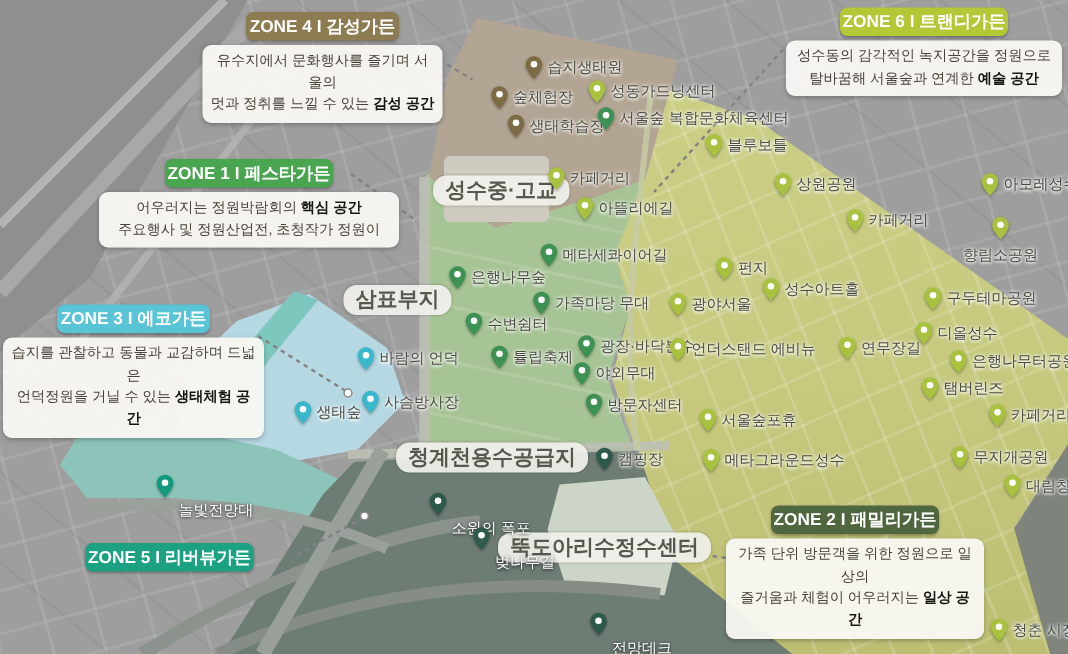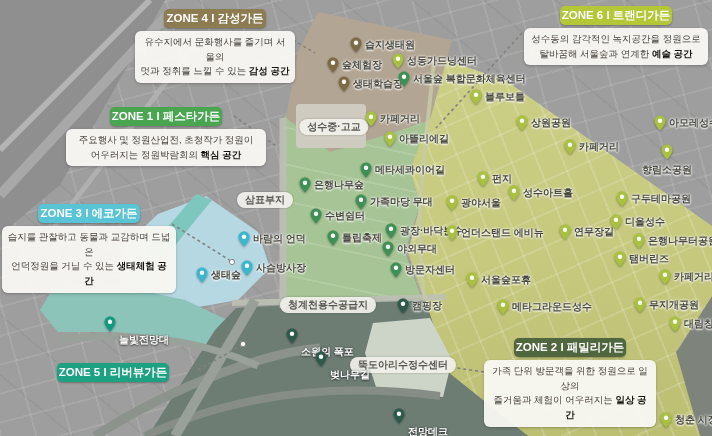--- a/index.html
+++ b/index.html
@@ -39,28 +39,28 @@
     clip-path:polygon(52px 290px,120px 286px,185px 300px,240px 326px,258px 356px,235px 362px,185px 342px,120px 332px,58px 332px,40px 310px);}
   .reg-dark{background:#6e7d74;
     clip-path:polygon(236px 308px,425px 298px,448px 372px,528px 436px,148px 436px,215px 330px);}
   .reg-facility{background:#ccd5c8;
     clip-path:polygon(373px 323px,430px 318px,452px 360px,443px 397px,377px 390px,365px 353px);}
 
   svg.overlay{position:absolute;left:0;top:0;}
 
   
   .chip{position:absolute;transform:translate(-50%,-50%);background:rgba(241,240,236,0.93);
-    border-radius:9px;padding:1px 8px;font-size:10px;font-weight:700;color:#585850;
+    border-radius:9px;padding:1px 8px;font-size:14px;font-weight:700;color:#585850;
     white-space:nowrap;box-shadow:0 0 2px rgba(0,0,0,0.3);}
 
   
   .pin{position:absolute;display:flex;align-items:center;gap:3px;transform:translate(-6px,-16px);}
   .pin-ic{width:12px;height:16px;display:block;flex:0 0 12px;}
   .pin-ic svg{width:12px;height:16px;display:block;filter:drop-shadow(0 1px 1px rgba(0,0,0,0.35));}
-  .pin-label{font-size:10px;font-weight:700;color:#4a4a40;white-space:nowrap;
+  .pin-label{font-size:10px;font-weight:400;color:#4a4a40;white-space:nowrap;
     text-shadow:0 0 2px rgba(255,255,255,0.95),0 0 3px rgba(255,255,255,0.9),0 1px 2px rgba(255,255,255,0.85);}
   .pin.light .pin-label{color:#fff;text-shadow:0 0 2px rgba(0,0,0,0.55),0 1px 2px rgba(0,0,0,0.5);margin-top:33px;}
   .t-brown .pp{fill:#7d6b45}
   .t-green .pp{fill:#3e9154}
   .t-lime  .pp{fill:#a8c13e}
   .t-cyan  .pp{fill:#38b7cd}
   .t-teal  .pp{fill:#129a7e}
   .t-darkgreen .pp{fill:#2d5a4a}
 
   
@@ -400,21 +400,21 @@
       </div>
       <div class="pin t-lime" style="left: 472px; top: 288px;">
         <span class="pin-ic">
           <svg viewBox="0 0 24 32">
             <path class="pp" d="M12 1C5.9 1 1 5.9 1 12c0 8 11 19 11 19s11-11 11-19C23 5.9 18.1 1 12 1z"></path>
             <circle cx="12" cy="11.6" r="4.4" fill="#fff"></circle>
           </svg>
         </span>
         <span class="pin-label">서울숲포휴</span>
       </div>
-      <div class="pin t-lime" style="left: 474px; top: 315px; margin-left: 29px;">
+      <div class="pin t-lime" style="left: 474px; top: 315px;">
         <span class="pin-ic">
           <svg viewBox="0 0 24 32">
             <path class="pp" d="M12 1C5.9 1 1 5.9 1 12c0 8 11 19 11 19s11-11 11-19C23 5.9 18.1 1 12 1z"></path>
             <circle cx="12" cy="11.6" r="4.4" fill="#fff"></circle>
           </svg>
         </span>
         <span class="pin-label">메타그라운드성수</span>
       </div>
       <div class="pin t-lime" style="left: 665px; top: 285px;">
         <span class="pin-ic">
@@ -538,22 +538,22 @@
     <div class="zone-header"><span>ZONE 6 I 트랜디가든</span></div>
     <div class="zone-body">
       <div><span>성수동의 감각적인 녹지공간을 정원으로</span></div>
       <div><span>탈바꿈해 서울숲과 연계한 </span><b>예술 공간</b></div>
     </div>
   </div>
 
   <div class="zone-box zb1">
     <div class="zone-header"><span>ZONE 1 I 페스타가든</span></div>
     <div class="zone-body">
+      <div><span>어우러지는 정원박람회의 </span><b>핵심 공간</b></div>
       <div><span>주요행사 및 정원산업전, 초청작가 정원이</span></div>
-      <div><span>어우러지는 정원박람회의 </span><b>핵심 공간</b></div>
     </div>
   </div>
 
   <div class="zone-box zb3">
     <div class="zone-header"><span>ZONE 3 I 에코가든</span></div>
     <div class="zone-body">
       <div><span>습지를 관찰하고 동물과 교감하며 드넓은</span></div>
       <div><span>언덕정원을 거닐 수 있는 </span><b>생태체험 공간</b></div>
     </div>
   </div>

